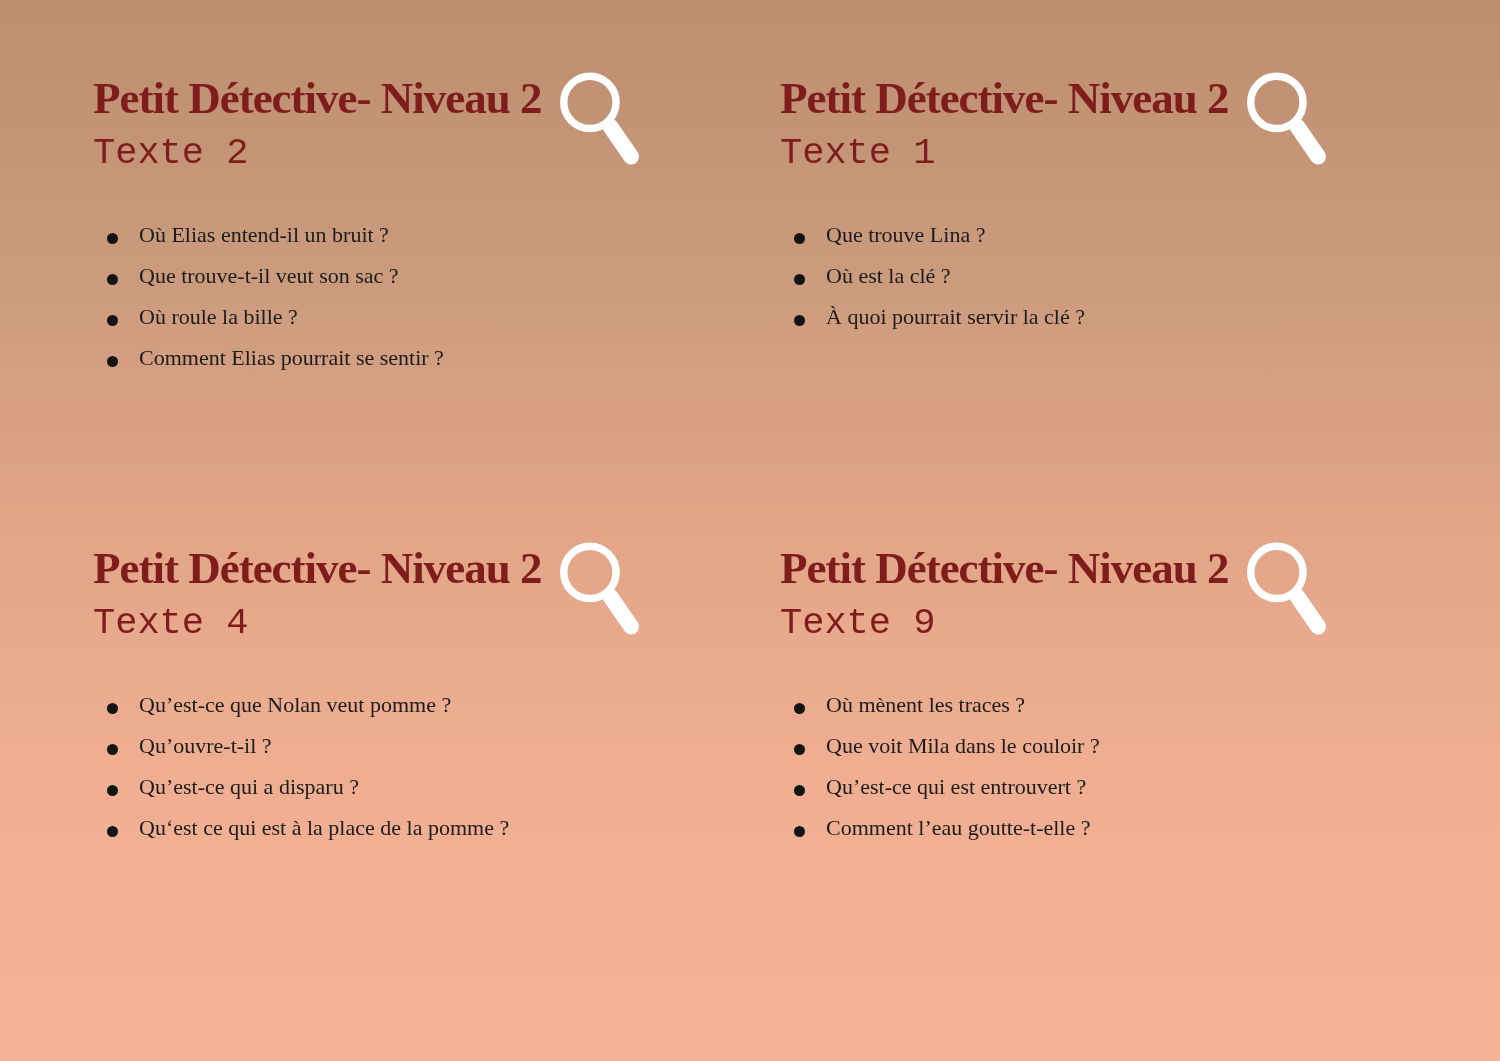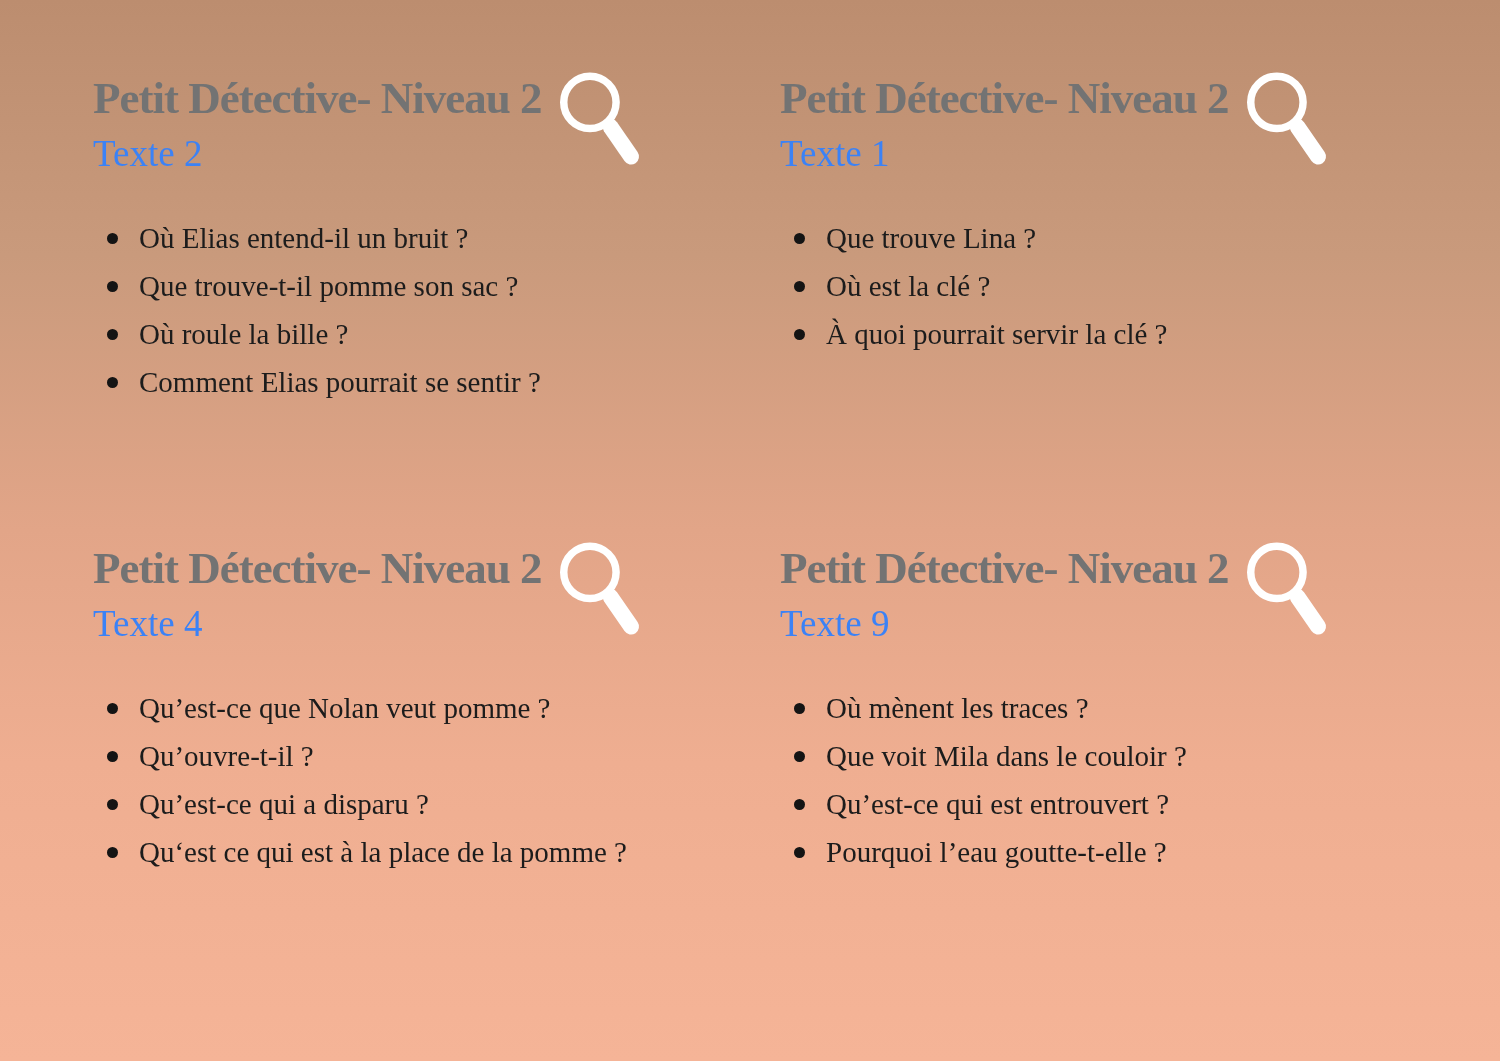--- a/index.html
+++ b/index.html
@@ -33,50 +33,50 @@
     align-items: flex-start;
     gap: 18px;
   }
   .title-group { flex: 0 0 auto; }
   .card-title {
     font-family: "Liberation Serif", serif;
     font-weight: 800;
     font-size: 45px;
     line-height: 1.0;
     letter-spacing: -1px;
-    color: #737373;
+    color: #7f1d1d;
     margin: 0;
     white-space: nowrap;
   }
   .card-subtitle {
-    font-family: Liberation Serif, serif;
+    font-family: Liberation Mono, monospace;
     font-weight: 400;
     font-size: 37px;
     line-height: 1.0;
-    color: #3b82f6;
+    color: #7f1d1d;
     margin: 14px 0 0 0;
   }
   .magnifier {
     flex: 0 0 auto;
     margin-top: -4px;
   }
   .magnifier svg {
     width: 86px;
     height: 100px;
     display: block;
   }
   ul.questions {
     list-style: none;
     margin: 52px 0 0 0;
     padding: 0 0 0 14px;
   }
   ul.questions li {
     display: flex;
     align-items: flex-start;
-    font-size: 29px;
+    font-size: 22px;
     line-height: 1.0;
     color: #1c1c1c;
     margin-bottom: 19px;
     white-space: nowrap;
   }
   .bullet-dot {
     flex: 0 0 auto;
     width: 11px;
     height: 11px;
     border-radius: 50%;
@@ -101,21 +101,21 @@
       </svg>
     </span>
   </div>
   <ul class="questions">
     <li>
         <span class="bullet-dot"></span>
         <span>Où Elias entend-il un bruit ?</span>
       </li>
     <li>
         <span class="bullet-dot"></span>
-        <span>Que trouve-t-il pomme son sac ?</span>
+        <span>Que trouve-t-il veut son sac ?</span>
       </li>
     <li>
         <span class="bullet-dot"></span>
         <span>Où roule la bille ?</span>
       </li>
     <li>
         <span class="bullet-dot"></span>
         <span>Comment Elias pourrait se sentir ?</span>
       </li>
   </ul>
@@ -204,16 +204,16 @@
     <li>
         <span class="bullet-dot"></span>
         <span>Que voit Mila dans le couloir ?</span>
       </li>
     <li>
         <span class="bullet-dot"></span>
         <span>Qu’est-ce qui est entrouvert ?</span>
       </li>
     <li>
         <span class="bullet-dot"></span>
-        <span>Pourquoi l’eau goutte-t-elle ?</span>
+        <span>Comment l’eau goutte-t-elle ?</span>
       </li>
   </ul>
 </div>
 
 </body></html>

